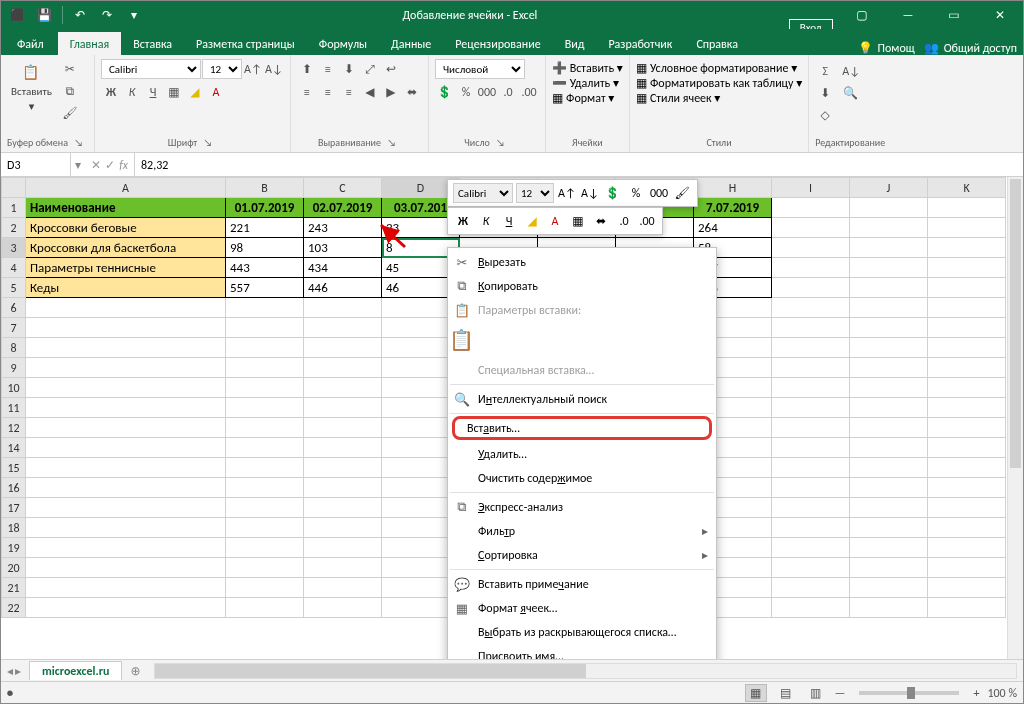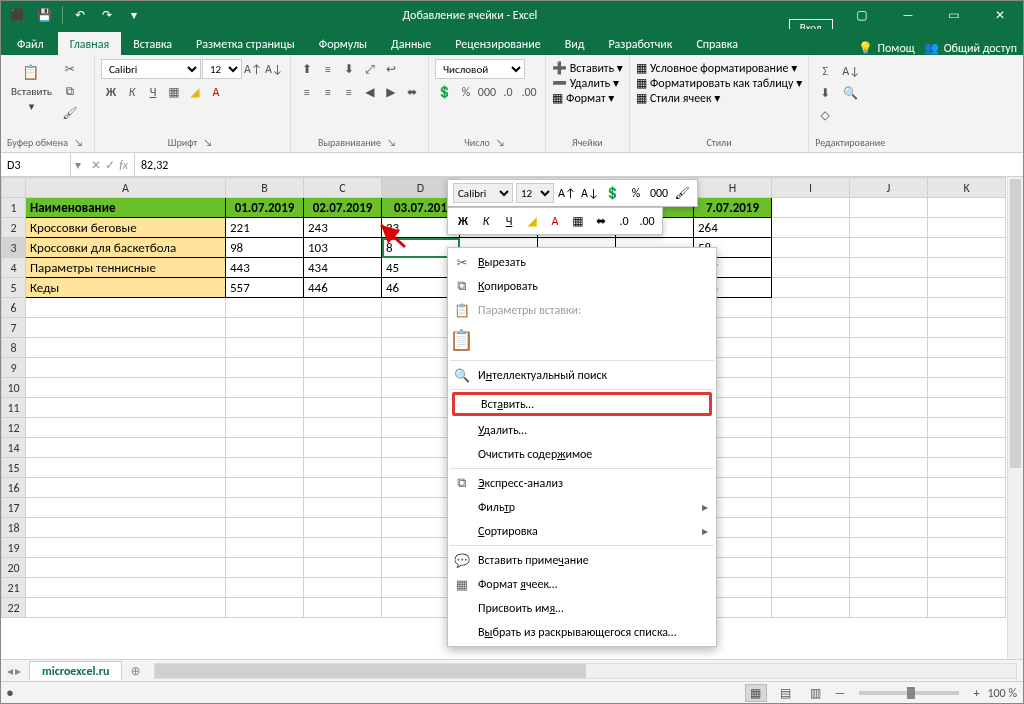--- a/index.html
+++ b/index.html
@@ -63,21 +63,21 @@
 .minibar select { font-size:11px; height:20px; border:1px solid #ccc; }
 .minibar .sb { width:20px; height:20px; display:flex; align-items:center; justify-content:center; cursor:pointer; font-size:12px; }
 
 
 .ctx { position:absolute; background:#fff; border:1px solid #c3c3c3; box-shadow:0 3px 10px rgba(0,0,0,.3); width:270px; font-size:12px; padding:2px 0; }
 .ctx .item { display:flex; align-items:center; padding:4px 8px 4px 30px; cursor:pointer; position:relative; height:24px; }
 .ctx .item.disabled { color:#a0a0a0; cursor:default; }
 .ctx .item .ico { position:absolute; left:6px; width:16px; height:16px; display:flex; align-items:center; justify-content:center; font-size:13px; color:#666; }
 .ctx .item .arrow { margin-left:auto; color:#666; }
 .ctx hr { border:none; border-top:1px solid #e0e0e0; margin:2px 2px; }
-.ctx .highlighted { border:3px solid #e23832; border-radius:2px; margin:2px 4px; padding:2px 4px 2px 26px; }
+.ctx .highlighted { border:3px solid #e23832; border-radius:8px; margin:2px 4px; padding:2px 4px 2px 12px; }
 .ctx .bigicon { height:36px; }
 
 
 .annarrow { position:absolute; pointer-events:none; }
 
 
 .sheettabs { height:22px; border-top:1px solid #d0d0d0; background:#f3f3f3; display:flex; align-items:center; font-size:12px; }
 .sheettabs .nav { display:flex; gap:2px; padding:0 6px; color:#888; }
 .sheettabs .nav span { cursor:pointer; }
 .sheettabs .stab { background:#fff; border:1px solid #ccc; border-bottom:none; padding:2px 12px; margin-left:2px; font-weight:bold; color:#0d7144; cursor:pointer; }
@@ -658,20 +658,23 @@
           <span class="ico">⧉</span>
           <span><span class="u">К</span>опировать</span>
         </div>
       <div class="item disabled">
           <span class="ico">📋</span>
           <span>Параметры вставки:</span>
         </div>
       <div class="item disabled bigicon">
           <span class="ico" style="font-size:20px">📋</span>
         </div>
+      <div class="item disabled">
+          <span>Специальная вставка…</span>
+        </div>
       <hr>
       <div class="item">
           <span class="ico">🔍</span>
           <span>И<span class="u">н</span>теллектуальный поиск</span>
         </div>
       <hr>
       <div class="item highlighted">
           <span>Вст<span class="u">а</span>вить…</span>
         </div>
       <div class="item">
@@ -696,24 +699,24 @@
       <hr>
       <div class="item">
           <span class="ico">💬</span>
           <span>Вставить приме<span class="u">ч</span>ание</span>
         </div>
       <div class="item">
           <span class="ico">▦</span>
           <span>Формат <span class="u">я</span>чеек…</span>
         </div>
       <div class="item">
+          <span>В<span class="u">ы</span>брать из раскрывающегося списка…</span>
+        </div>
+      <div class="item">
           <span>Присвоить им<span class="u">я</span>…</span>
-        </div>
-      <div class="item">
-          <span>В<span class="u">ы</span>брать из раскрывающегося списка…</span>
         </div>
 
     </div>
 
     <div class="vscroll">
         <div class="vthumb"></div>
       </div>
   </div>
 
   <div class="sheettabs">

